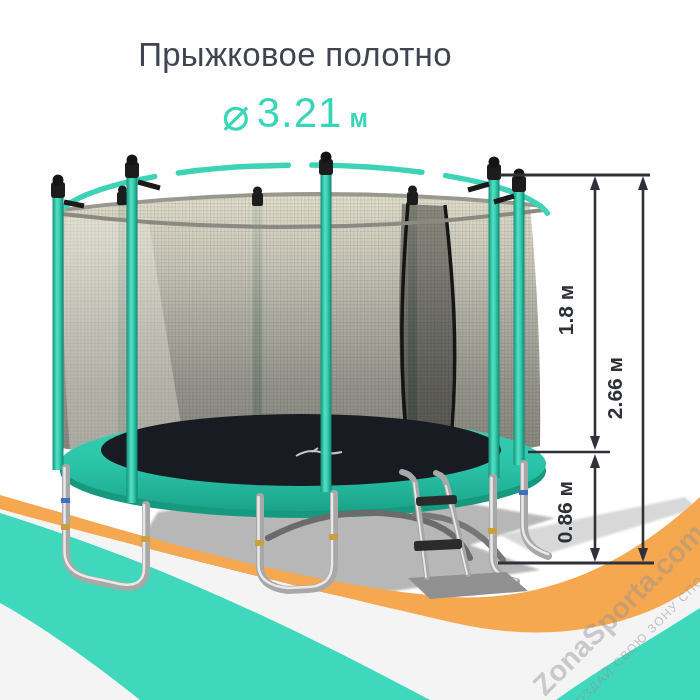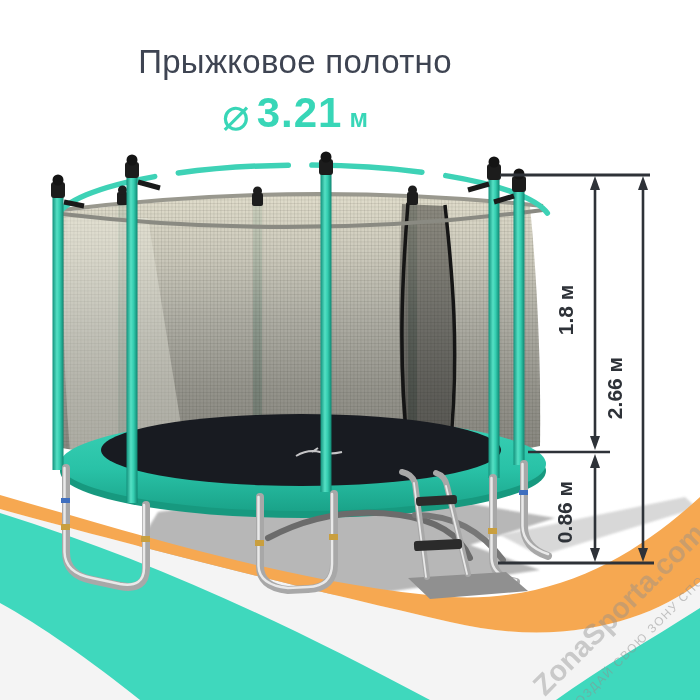--- a/index.html
+++ b/index.html
@@ -1,23 +1,23 @@
 <!DOCTYPE html>
 <html><head>
 <meta charset="utf-8">
 <style>
   html,body{margin:0;padding:0;background:#ffffff;}
   .stage{position:relative;width:700px;height:700px;overflow:hidden;background:#ffffff;
          font-family:"Liberation Sans","DejaVu Sans",sans-serif;}
-  .hdr{position:absolute;left:0;top:43px;width:590px;text-align:center;
+  .hdr{position:absolute;left:0;top:36px;width:590px;text-align:center;
        color:#3e4452;font-size:33px;letter-spacing:.3px;}
   .dia{position:absolute;left:0;top:88px;width:590px;display:flex;
        justify-content:center;align-items:baseline;color:#38d6b7;}
   .dia .sym{font-size:46px;font-weight:400;line-height:1;margin-right:7px;transform:translateY(3px);}
-  .dia .val{font-size:42px;font-weight:700;letter-spacing:1px;}
+  .dia .val{font-size:42px;font-weight:400;letter-spacing:1px;}
   .dia .unit{font-size:25px;font-weight:700;margin-left:7px;}
   svg{position:absolute;left:0;top:0;}
   text{font-family:"Liberation Sans","DejaVu Sans",sans-serif;}
 </style>
 </head>
 <body>
 
 <div class="stage">
 
   <div class="hdr">Прыжковое полотно</div>

